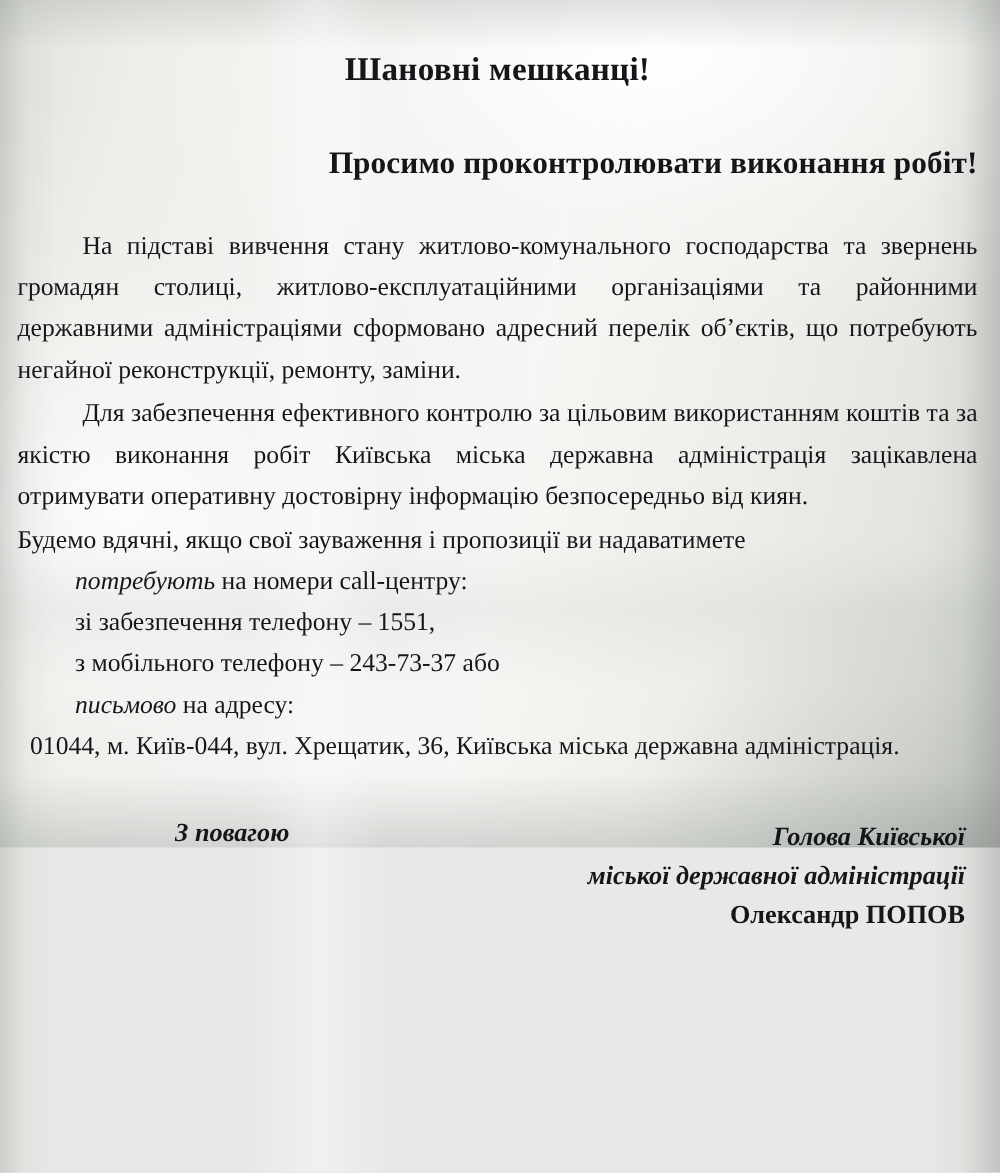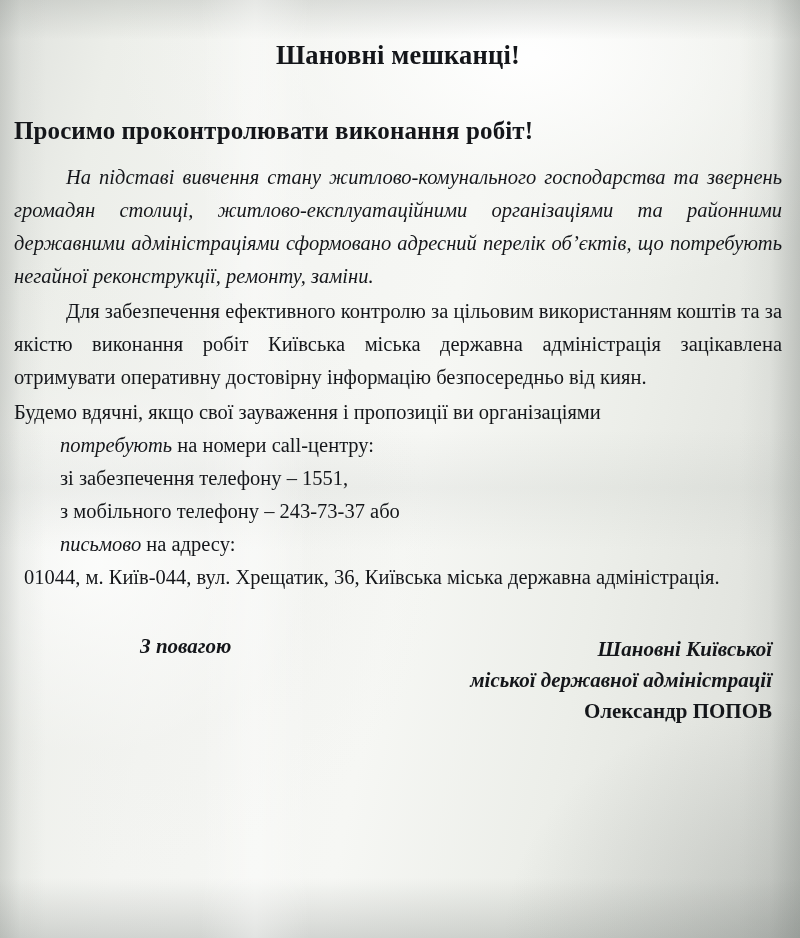--- a/index.html
+++ b/index.html
@@ -9,21 +9,21 @@
   body {
     width: 800px;
     height: 938px;
     overflow: hidden;
     background: #e8e9e6;
     font-family: "Liberation Serif", "DejaVu Serif", serif;
   }
   #sheet {
     position: relative;
     width: 800px;
-    height: 938px;
+    height: 678px;
     box-sizing: border-box;
     background:
       radial-gradient(ellipse 520px 300px at 66% 6%, rgba(255,255,255,0.95) 0%, rgba(246,247,244,0.55) 45%, rgba(228,230,226,0.0) 80%),
       radial-gradient(ellipse 420px 380px at 12% 60%, rgba(255,255,255,0.75) 0%, rgba(240,241,238,0.35) 50%, rgba(225,227,223,0.0) 82%),
       linear-gradient(102deg, #dfe1dd 0%, #eceee9 12%, #f3f4f1 30%, #f6f7f4 52%, #eceee9 72%, #e2e4df 88%, #d8dad5 100%);
     color: #14161a;
   }
   
   .shade {
     position: absolute;
@@ -66,35 +66,34 @@
   h1.doc-title {
     font-size: 26.5px;
     font-weight: bold;
     text-align: center;
     margin: 14px 0 0 0;
     letter-spacing: 0.2px;
   }
   h2.doc-subtitle {
     font-size: 25px;
     font-weight: bold;
-    text-align: left;
+    text-align: right;
     margin: 46px 0 0 0;
     letter-spacing: 0.1px;
   }
 
   p.para {
     font-size: 20.5px;
     line-height: 33px;
     margin: 0;
     text-align: justify;
     text-justify: inter-word;
   }
   p.para.first {
-    margin-top: 16px;
-    font-style: italic;
+    margin-top: 36px;
   }
   p.para.second {
     margin-top: 2px;
   }
   .indent-lead {
     display: inline-block;
     width: 52px;
   }
 
   p.address-line {
@@ -177,33 +176,33 @@
     <h1 class="doc-title">Шановні мешканці!</h1>
 
     <h2 class="doc-subtitle">Просимо проконтролювати виконання робіт!</h2>
 
     <p class="para first"><span class="indent-lead"></span><span>На підставі вивчення стану житлово-комунального господарства та звернень громадян столиці, житлово-експлуатаційними організаціями та районними державними адміністраціями сформовано адресний перелік об’єктів, що потребують негайної реконструкції, ремонту, заміни.</span></p>
 
 
 
     <p class="para third"><span class="indent-lead"></span><span>Для забезпечення ефективного контролю за цільовим використанням коштів та за якістю виконання робіт Київська міська державна адміністрація зацікавлена отримувати оперативну достовірну інформацію безпосередньо від киян.</span></p>
 
-    <p class="para fourth">Будемо вдячні, якщо свої зауваження і пропозиції ви організаціями</p>
+    <p class="para fourth">Будемо вдячні, якщо свої зауваження і пропозиції ви надаватимете</p>
 
     <ul class="contacts">
       <li><span class="ital">потребують</span><span> на номери call-центру:</span></li>
       <li><span>зі забезпечення телефону – 1551,</span></li>
       <li><span>з мобільного телефону – 243-73-37 або</span></li>
       <li><span class="ital">письмово</span><span> на адресу:</span></li>
       <li class="tight"><span>01044, м. Київ-044, вул. Хрещатик, 36, Київська міська державна адміністрація.</span></li>
     </ul>
 
     <div class="signature">
       <div class="sig-left">З повагою</div>
       <div class="sig-right">
-        <div>Шановні Київської</div>
+        <div>Голова Київської</div>
         <div>міської державної адміністрації</div>
         <div class="name">Олександр ПОПОВ</div>
       </div>
     </div>
 
   </div>
 </div>
 
 </body></html>

